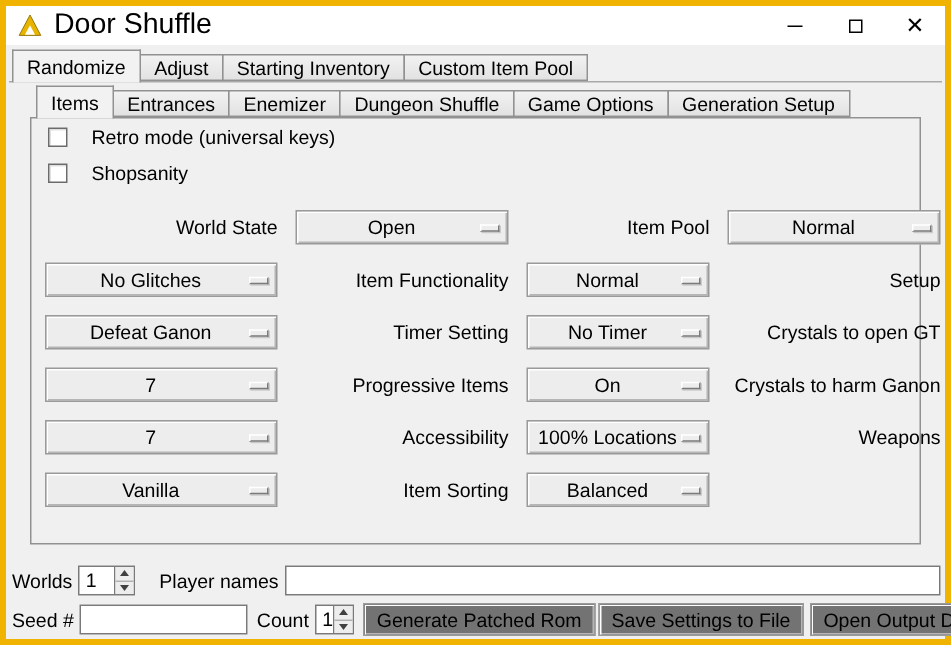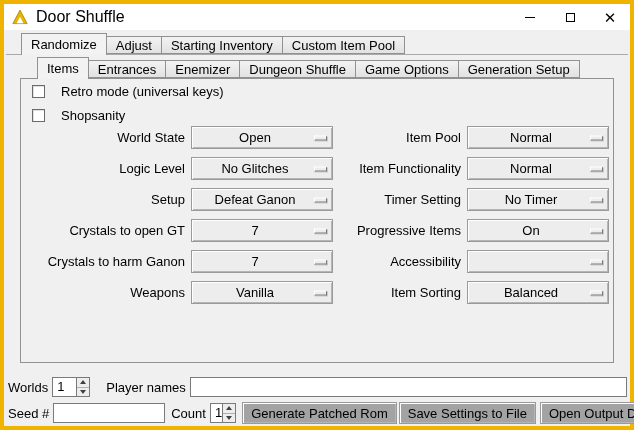--- a/index.html
+++ b/index.html
@@ -17,34 +17,34 @@
     overflow: hidden;
   }
   
   .titlebar {
     position: absolute; left: 4px; top: 4px;
     width: 626px; height: 26px;
     background: #FFFFFF;
     display: flex; align-items: center;
   }
   .app-icon { width: 16px; height: 16px; margin-left: 8px; flex: 0 0 auto; }
-  .title-text { margin-left: 8px; font-size: 16px; }
+  .title-text { margin-left: 8px; font-size: 19px; }
   .win-controls { margin-left: auto; display: flex; height: 100%; }
   .win-btn { width: 40px; height: 100%; display: flex; align-items: center; justify-content: center; cursor: default; }
   .glyph-min { width: 10px; height: 1px; background: #000; }
   .glyph-max { width: 9px; height: 9px; border: 1px solid #000; }
   .glyph-close { font-size: 15px; line-height: 1; }
   
   .main {
     position: absolute; left: 4px; top: 30px;
     width: 626px; height: 396px;
     background: #F0F0F0;
   }
   
-  .tabbar { position: absolute; display: flex; align-items: flex-end; z-index: 5; margin-left: 13px; }
+  .tabbar { position: absolute; display: flex; align-items: flex-end; z-index: 5; }
   .tab {
     height: 18px; line-height: 17px;
     padding: 0 9px;
     background: linear-gradient(#F2F2F2, #E2E2E2);
     border: 1px solid #919191;
     margin-right: -1px;
     white-space: nowrap;
     cursor: default;
   }
   .tab.selected {
@@ -74,25 +74,25 @@
     z-index: 4; cursor: default;
   }
   .checkbox {
     width: 13px; height: 13px;
     background: #FFF;
     border: 1px solid #6B6B6B;
     box-shadow: inset 1px 1px 0 rgba(0,0,0,0.12);
   }
   
   .options-grid {
-    position: absolute; left: 26px; top: 96px; z-index: 4;
+    position: absolute; left: 26px; top: 110px; z-index: 4;
     display: grid;
     grid-template-columns: 155px 142px 122px 142px;
     grid-auto-rows: 23px;
-    column-gap: 6px; row-gap: 8px;
+    column-gap: 6px; row-gap: 8px; gap: 12px;
   }
   .opt-label { text-align: right; line-height: 23px; white-space: nowrap; }
   .optionmenu {
     position: relative;
     background: #EDEDED;
     border: 1px solid #9A9A9A;
     box-shadow: inset 1px 1px 0 #FFFFFF, inset -1px -1px 0 #B5B5B5;
     display: flex; align-items: center; justify-content: center;
     padding: 0 20px 0 6px;
     cursor: default;
@@ -133,21 +133,21 @@
   }
   .spin-value { flex: 1; padding-left: 4px; line-height: 18px; }
   .spin-btns { width: 13px; display: flex; flex-direction: column; border-left: 1px solid #7A7A7A; }
   .spin-btn { flex: 1; display: flex; align-items: center; justify-content: center; background: #EDEDED; cursor: default; }
   .spin-btn + .spin-btn { border-top: 1px solid #B0B0B0; }
   .tri-up { width: 0; height: 0; border-left: 3px solid transparent; border-right: 3px solid transparent; border-bottom: 4px solid #404040; }
   .tri-down { width: 0; height: 0; border-left: 3px solid transparent; border-right: 3px solid transparent; border-top: 4px solid #404040; }
   .btn {
     height: 22px;
     padding: 0 8px;
-    background: #a3a3a3;
+    background: #737373;
     border: 1px solid #9A9A9A;
     box-shadow: inset 1px 1px 0 #FFFFFF, inset -1px -1px 0 #B5B5B5;
     display: flex; align-items: center; justify-content: center;
     white-space: nowrap;
     font-size: 13px;
     cursor: default;
   }
   .gap4 { margin-left: 4px; }
   .gap6 { margin-left: 6px; }
   .gap8 { margin-left: 16px; }
@@ -212,21 +212,20 @@
       <div class="optionmenu">
         <span class="om-value">Open</span>
         <span class="om-indicator"></span>
       </div>
       <div class="opt-label">Item Pool</div>
       <div class="optionmenu">
         <span class="om-value">Normal</span>
         <span class="om-indicator"></span>
       </div>
 
-      <div class="opt-label">Logic Level</div>
       <div class="optionmenu">
         <span class="om-value">No Glitches</span>
         <span class="om-indicator"></span>
       </div>
       <div class="opt-label">Item Functionality</div>
       <div class="optionmenu">
         <span class="om-value">Normal</span>
         <span class="om-indicator"></span>
       </div>
 
@@ -252,20 +251,21 @@
         <span class="om-indicator"></span>
       </div>
 
       <div class="opt-label">Crystals to harm Ganon</div>
       <div class="optionmenu">
         <span class="om-value">7</span>
         <span class="om-indicator"></span>
       </div>
       <div class="opt-label">Accessibility</div>
       <div class="optionmenu">
+        <span class="om-value">100% Locations</span>
         <span class="om-indicator"></span>
       </div>
 
       <div class="opt-label">Weapons</div>
       <div class="optionmenu">
         <span class="om-value">Vanilla</span>
         <span class="om-indicator"></span>
       </div>
       <div class="opt-label">Item Sorting</div>
       <div class="optionmenu">

